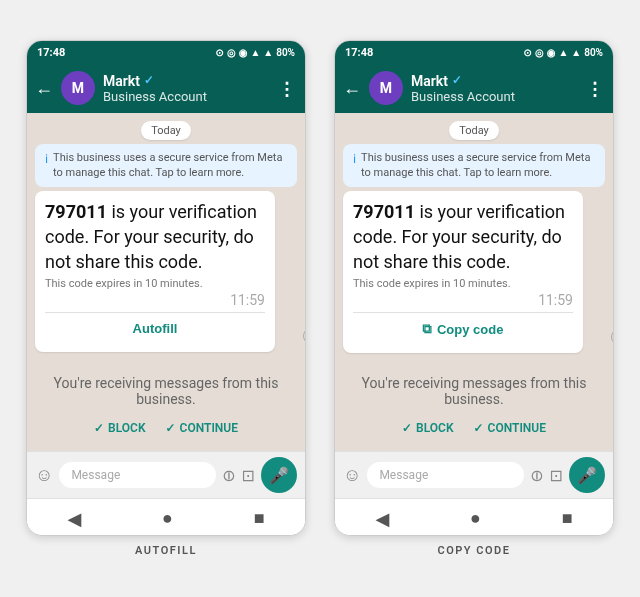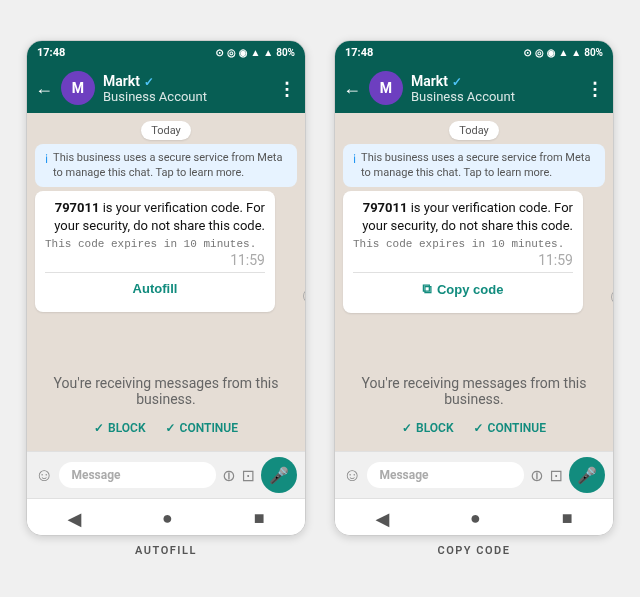--- a/index.html
+++ b/index.html
@@ -75,21 +75,21 @@
       flex-shrink: 0;
     }
     .contact-info {
       flex: 1;
       color: #fff;
     }
     .contact-name {
       font-weight: 600;
       font-size: 14px;
       display: flex;
-      align-items: flex-end;
+      align-items: flex-start;
       gap: 4px;
     }
     .verified-badge {
       color: #4fc3f7;
       font-size: 12px;
     }
     .contact-type {
       font-size: 13px;
       opacity: 0.85;
     }
@@ -137,31 +137,29 @@
     .message-bubble {
       background: #fff;
       border-radius: 8px;
       padding: 8px 10px;
       max-width: 240px;
       align-self: flex-start;
       box-shadow: 0 1px 2px rgba(0,0,0,0.1);
       position: relative;
     }
     .message-text {
-      font-size: 13px;
+      font-size: 18px;
       color: #111;
       line-height: 1.4;
-      text-align: right;
     }
     .message-text strong { font-weight: 700; }
     .message-sub {
       font-size: 11px;
       color: #777;
       margin-top: 3px;
-      font-family: Liberation Mono, monospace;
     }
     .message-time {
       font-size: 14px;
       color: #aaa;
       text-align: right;
       margin-top: 2px;
       display: flex;
       justify-content: flex-end;
       align-items: center;
       gap: 4px;
@@ -229,21 +227,20 @@
     .input-bar .emoji-icon { color: #888; font-size: 18px; }
     .message-input {
       flex: 1;
       background: #fff;
       border-radius: 20px;
       padding: 6px 12px;
       font-size: 12px;
       color: #aaa;
       border: none;
       outline: none;
-      font-weight: bold;
     }
     .input-icons { display: flex; gap: 6px; align-items: center; }
     .attach-icon { color: #888; font-size: 16px; transform: rotate(-45deg); display: inline-block; }
     .camera-icon { color: #888; font-size: 16px; }
     .mic-btn {
       width: 36px;
       height: 36px;
       background: #128c7e;
       border-radius: 50%;
       display: flex;

